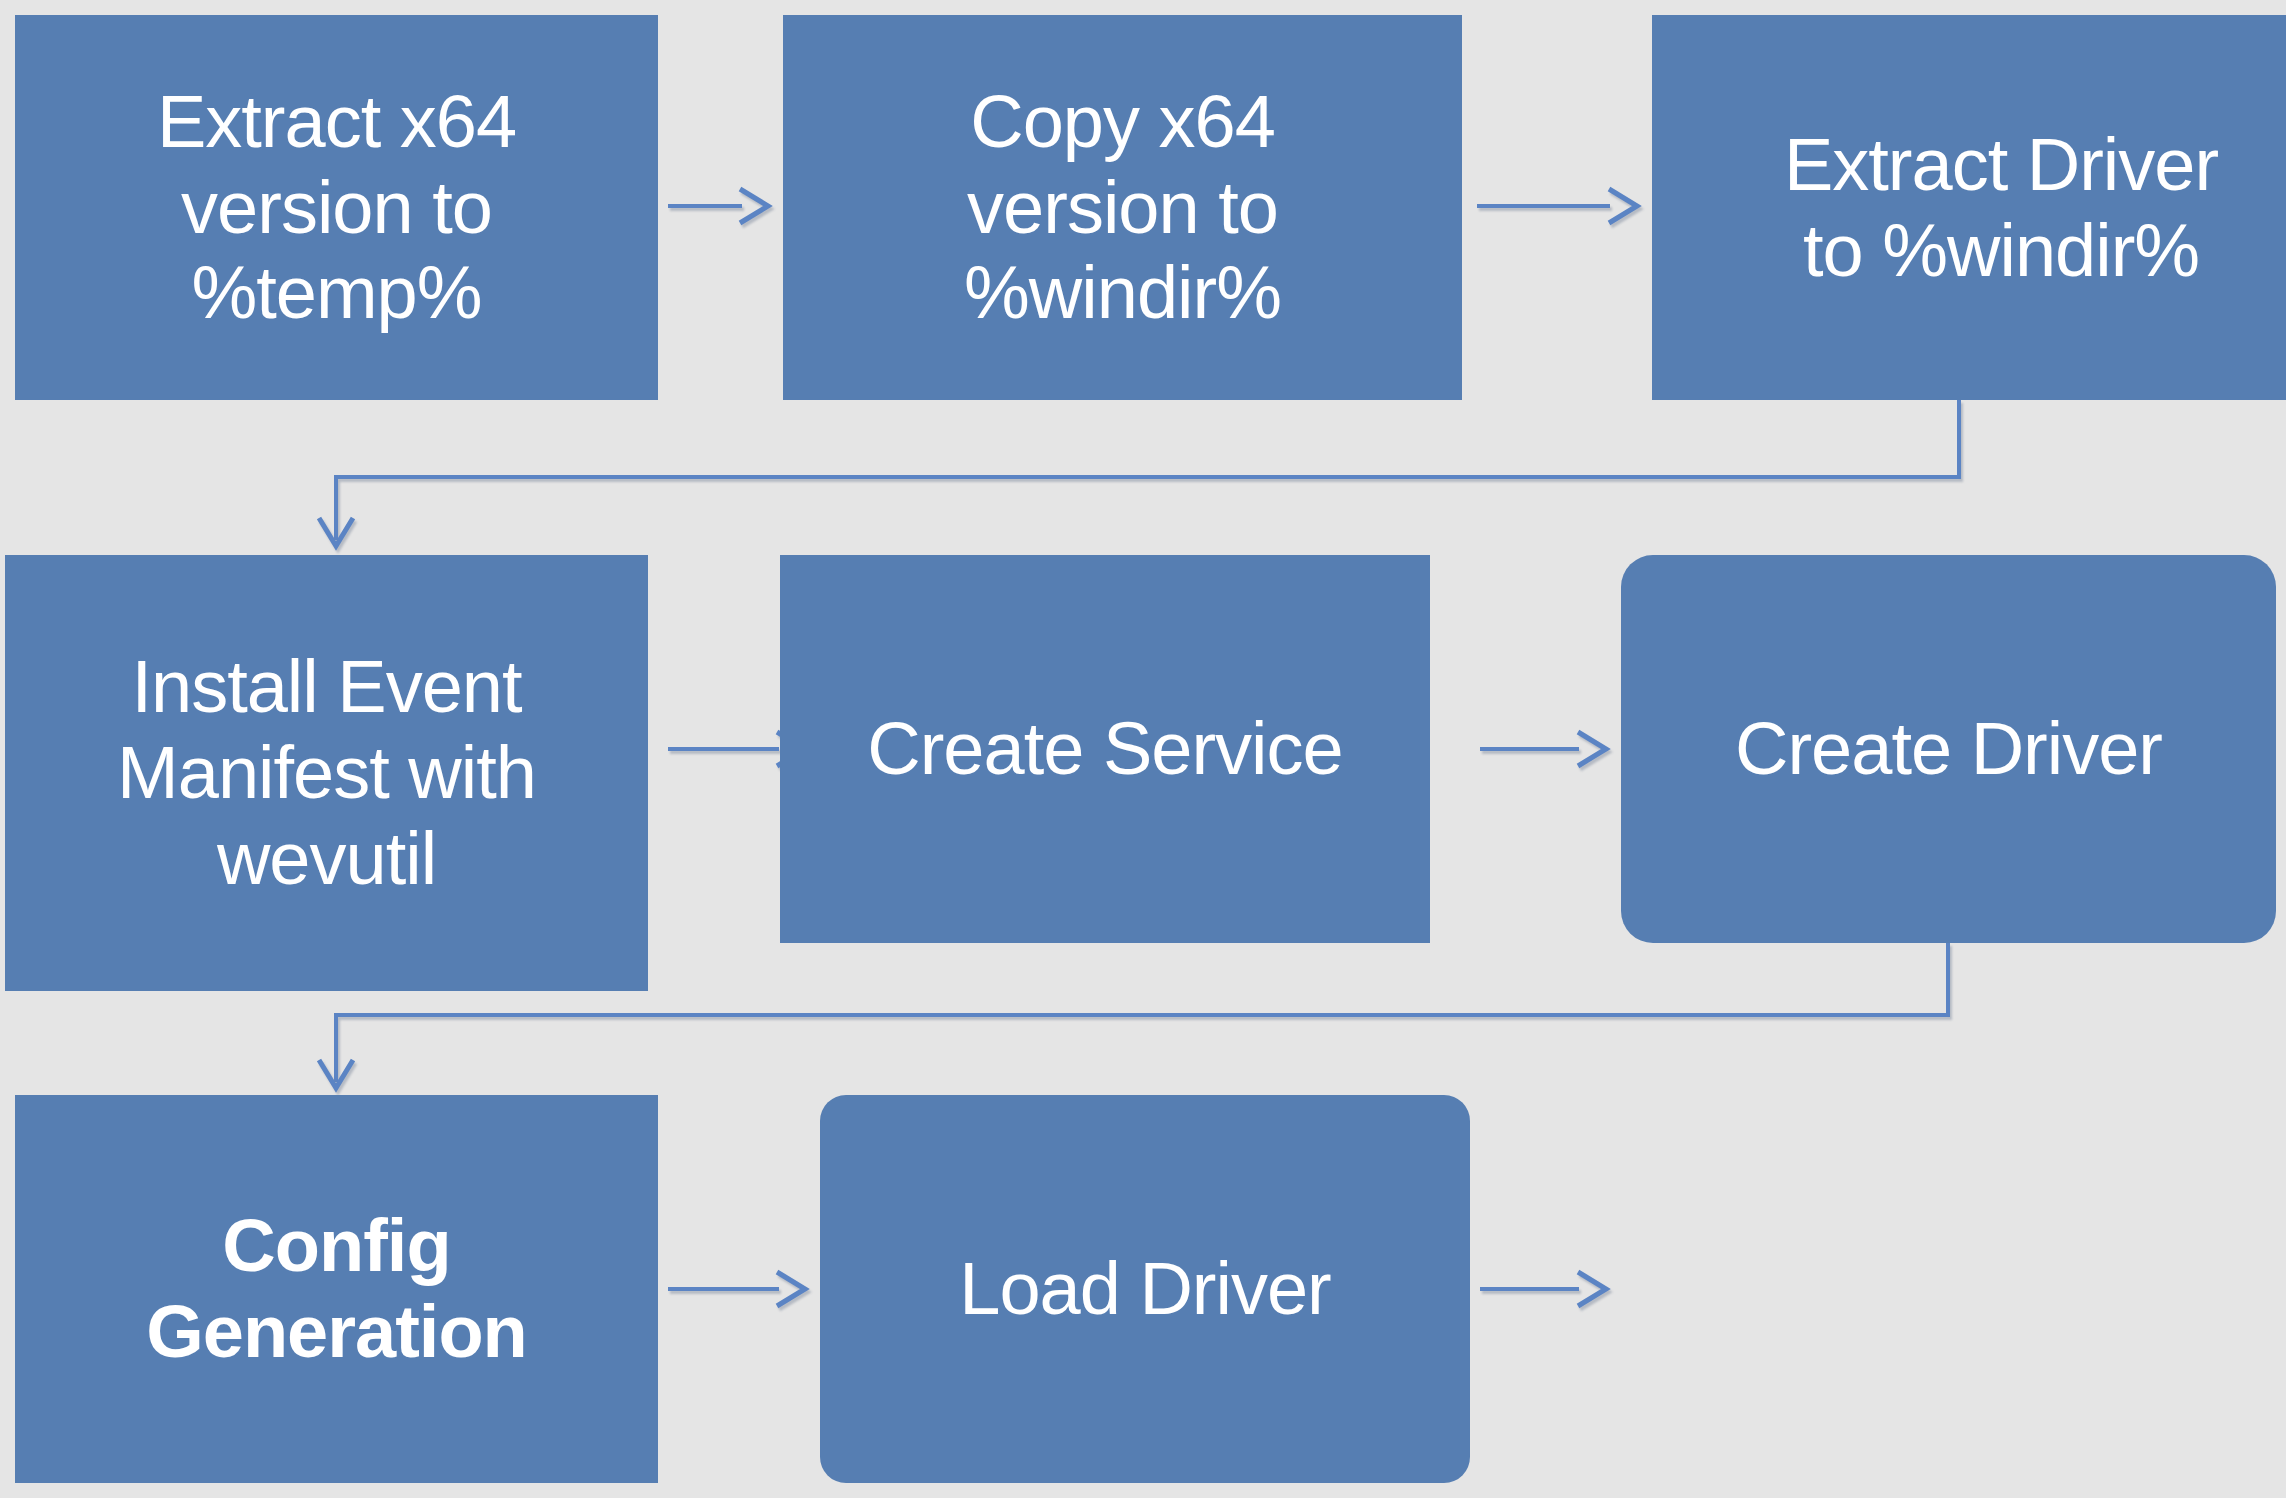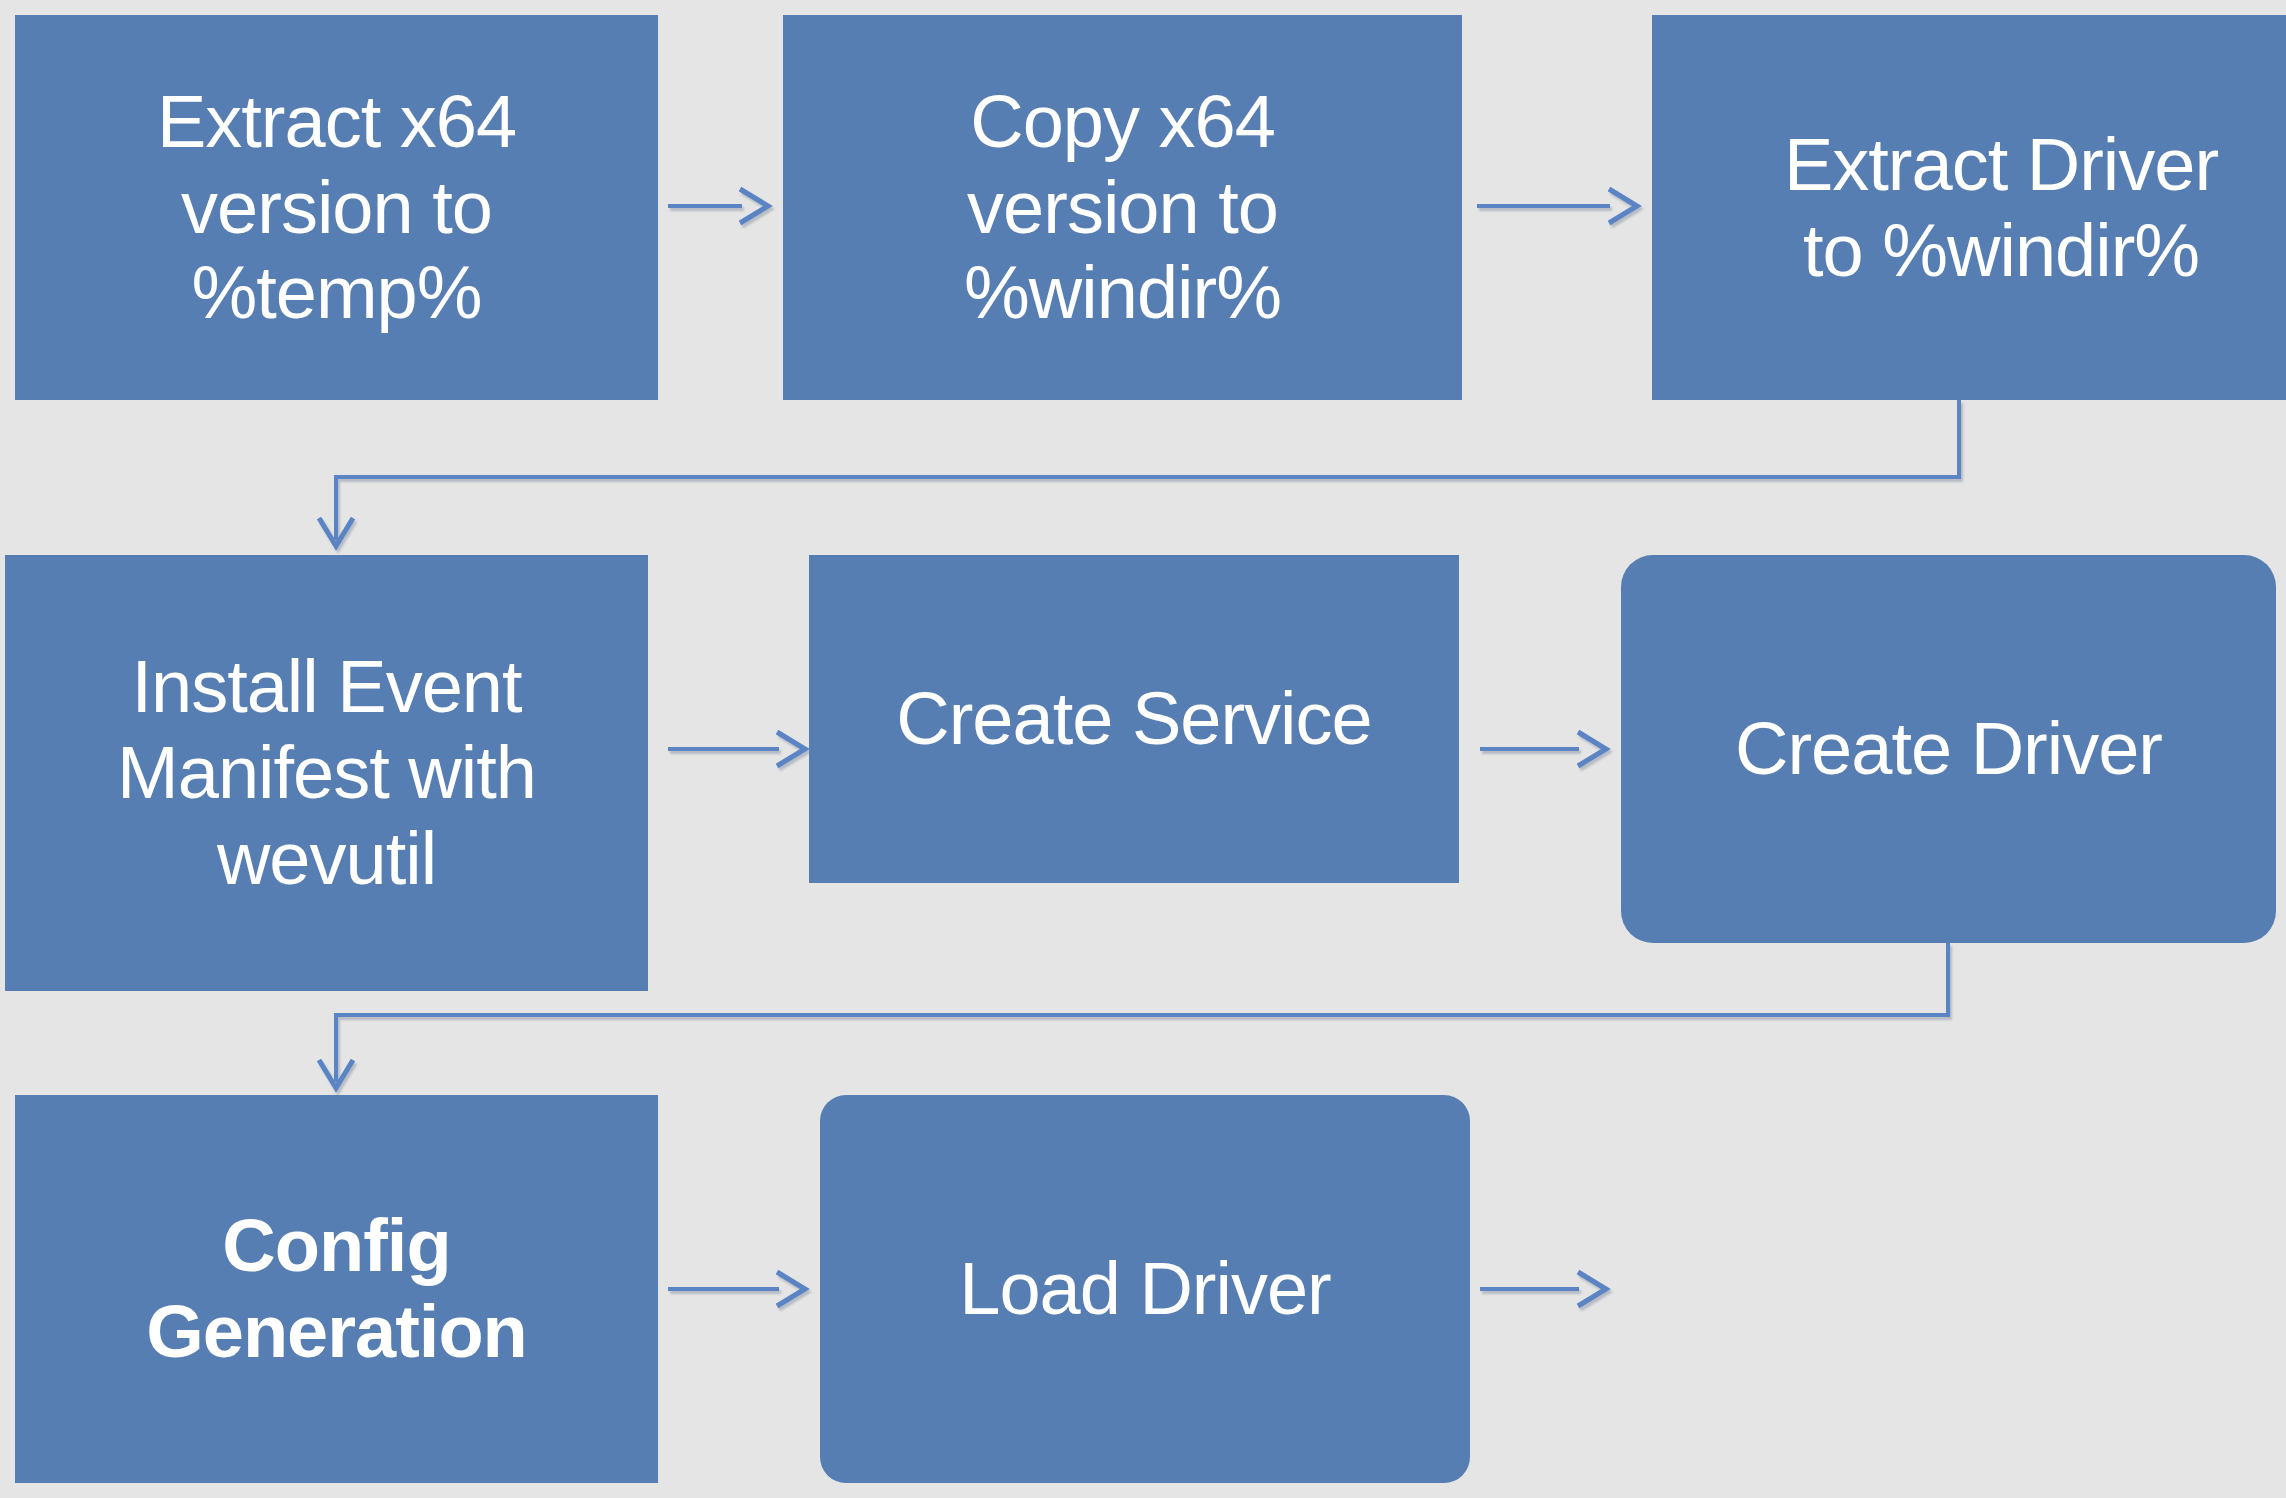--- a/index.html
+++ b/index.html
@@ -85,21 +85,21 @@
 version to
 %windir%</div>
 
   <div class="node" style="left:1652px; top:15px;   width:614px; height:385px;padding-left:42px;">Extract Driver
 to %windir%</div>
 
   <div class="node" style="left:5px;   top:555px;  width:643px; height:436px;">Install Event
 Manifest with
 wevutil</div>
 
-  <div class="node" style="left:809px;  top:555px;  width:650px; height:328px;">Create Service</div>
+  <div class="node" style="left:780px;  top:555px;  width:650px; height:388px;">Create Service</div>
 
   <div class="node" style="left:1621px; top:555px;  width:655px; height:388px;border-radius:32px;">Create Driver</div>
 
   <div class="node" style="left:15px;   top:1095px; width:643px; height:388px;font-weight:bold;">Config
 Generation</div>
 
   <div class="node" style="left:820px;  top:1095px; width:650px; height:388px;border-radius:26px;">Load Driver</div>
 
 
 </div>

